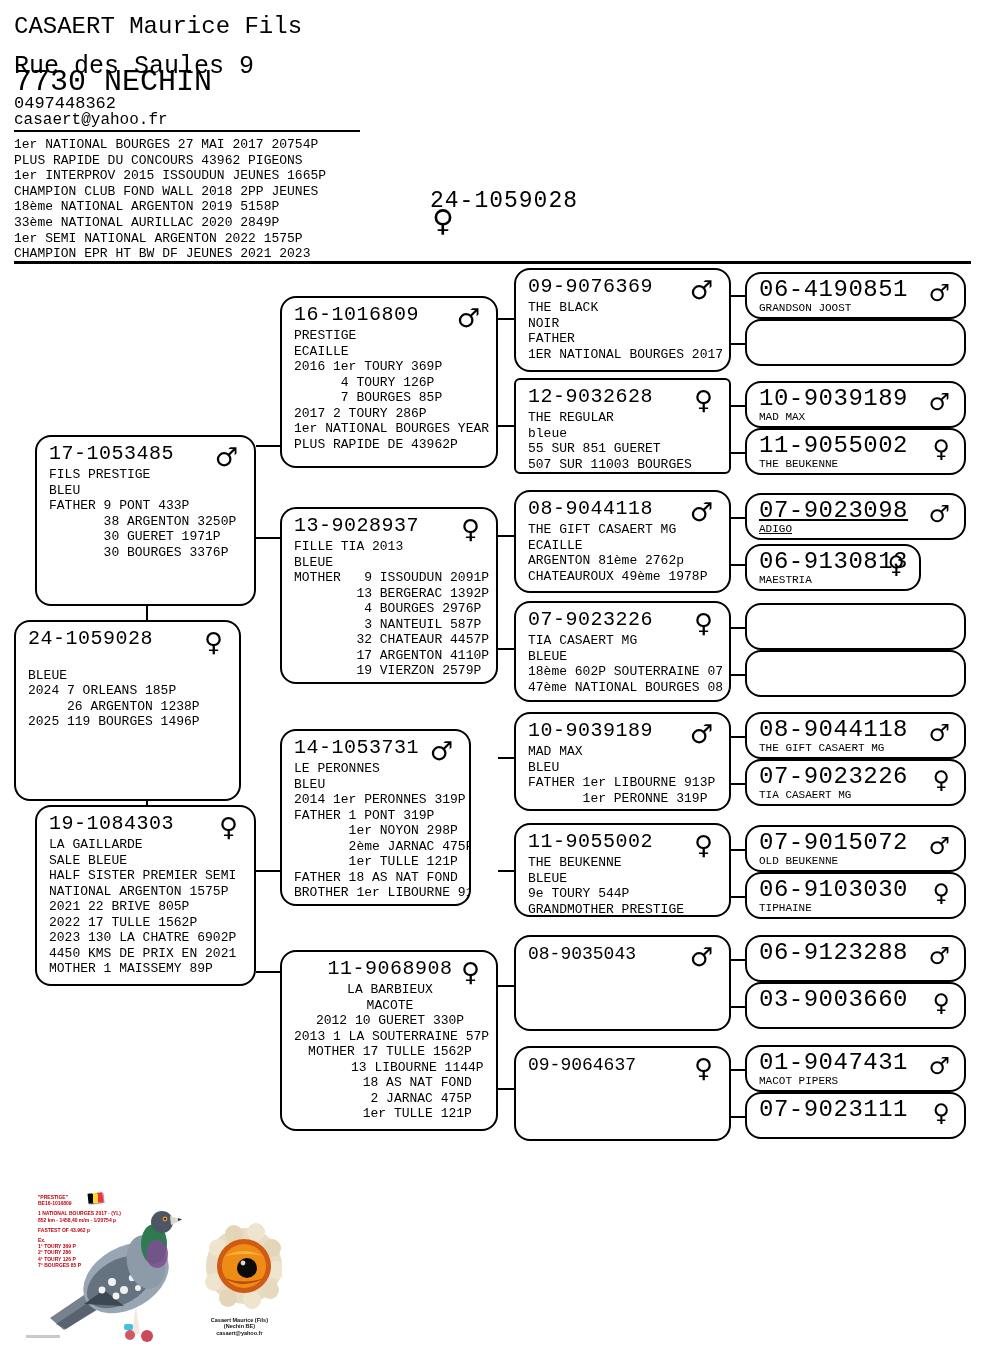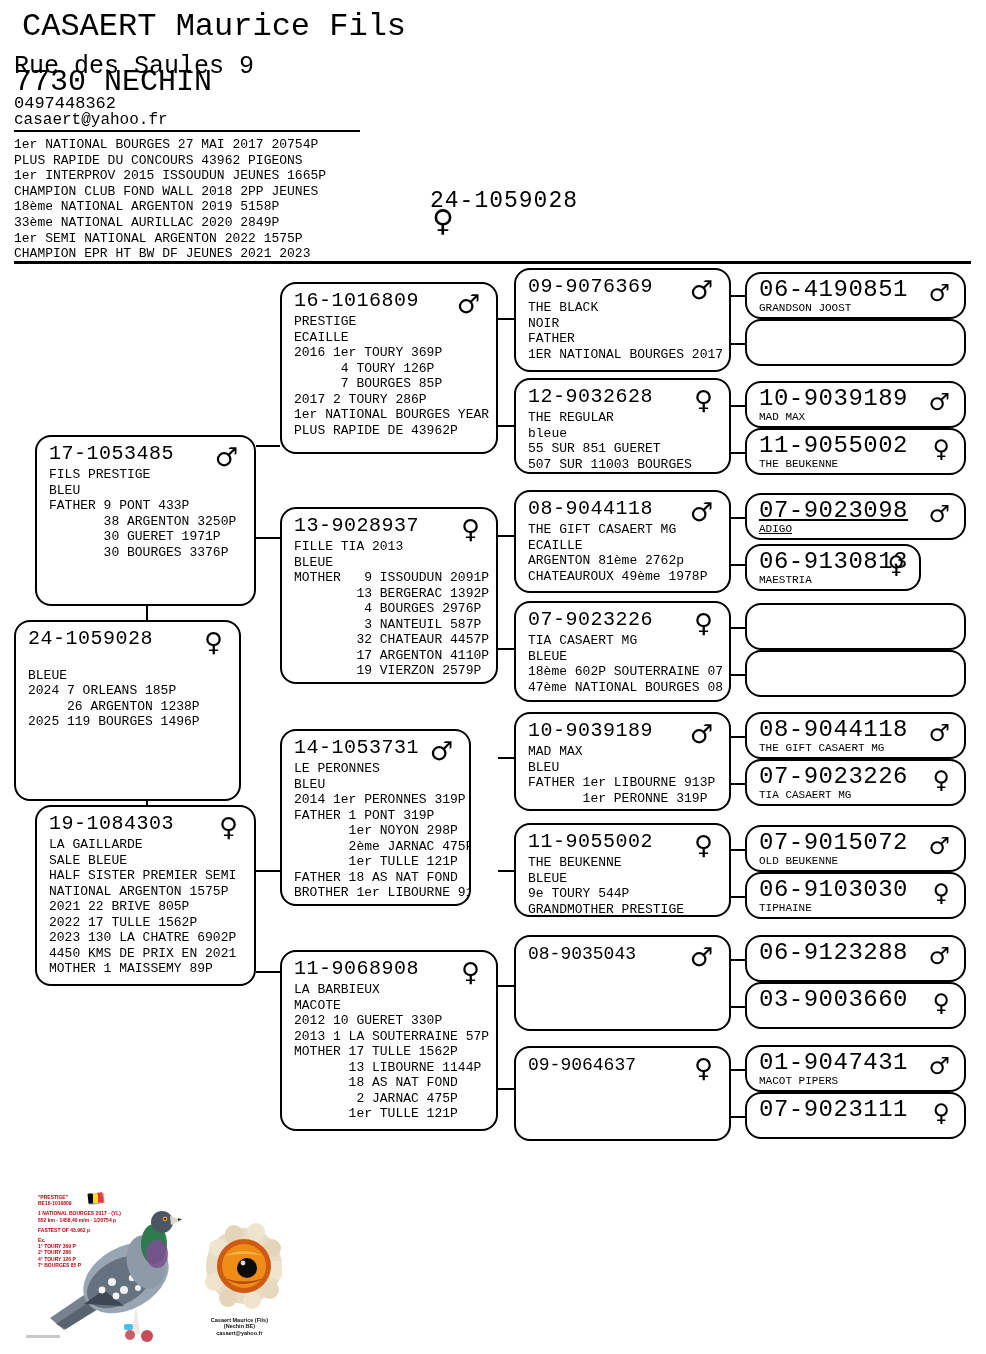--- a/index.html
+++ b/index.html
@@ -1,19 +1,19 @@
 <!DOCTYPE html>
 <html><head>
 <meta charset="utf-8">
 <style>
   html,body{margin:0;padding:0;background:#fff;}
   body{width:986px;height:1354px;position:relative;font-family:"Liberation Mono",monospace;color:#000;}
   .abs{position:absolute;}
   
-  .h-name{left:22px;top:10px;font-size:32px;line-height:34px;white-space:pre;}
+  .h-name{left:14px;top:10px;font-size:24px;line-height:34px;white-space:pre;}
   .h-a1{left:14px;top:44px;font-size:25px;line-height:26px;white-space:pre;margin-top:10px;}
   .h-a2{left:14px;top:69px;font-size:30px;line-height:26px;white-space:pre;}
   .h-ph{left:14px;top:95px;font-size:17px;line-height:18px;}
   .h-em{left:14px;top:112px;font-size:16px;line-height:17px;}
   .h-underline{left:14px;top:130px;width:346px;height:2px;background:#000;}
   .h-ach{left:14px;top:137px;}
   .ach-line{font-size:13px;line-height:15.6px;white-space:pre;}
   .subject-ring{left:430px;top:188px;font-size:23px;letter-spacing:1px;}
   .subject-sex{left:432px;top:206px;font-size:30px;font-weight:bold;font-family:"DejaVu Sans",sans-serif;line-height:30px;}
   .top-rule{left:14px;top:261px;width:957px;height:3px;background:#000;}
@@ -87,21 +87,21 @@
       <div class="pbox-line">LA GAILLARDE</div>
       <div class="pbox-line">SALE BLEUE</div>
       <div class="pbox-line">HALF SISTER PREMIER SEMI</div>
       <div class="pbox-line">NATIONAL ARGENTON 1575P</div>
       <div class="pbox-line">2021 22 BRIVE 805P</div>
       <div class="pbox-line">2022 17 TULLE 1562P</div>
       <div class="pbox-line">2023 130 LA CHATRE 6902P</div>
       <div class="pbox-line">4450 KMS DE PRIX EN 2021</div>
       <div class="pbox-line">MOTHER 1 MAISSEMY 89P</div>
     </div>
-    <div class="pbox" style="left: 280px; top: 282px; width: 218px; height: 172px;">
+    <div class="pbox" style="left: 280px; top: 296px; width: 218px; height: 172px;">
       <div class="pbox-id">16-1016809</div>
       <span class="sex">♂</span>
       <div class="pbox-line">PRESTIGE</div>
       <div class="pbox-line">ECAILLE</div>
       <div class="pbox-line">2016 1er TOURY 369P</div>
       <div class="pbox-line">      4 TOURY 126P</div>
       <div class="pbox-line">      7 BOURGES 85P</div>
       <div class="pbox-line">2017 2 TOURY 286P</div>
       <div class="pbox-line">1er NATIONAL BOURGES YEAR</div>
       <div class="pbox-line">PLUS RAPIDE DE 43962P</div>
@@ -125,42 +125,42 @@
       <div class="pbox-line">LE PERONNES</div>
       <div class="pbox-line">BLEU</div>
       <div class="pbox-line">2014 1er PERONNES 319P</div>
       <div class="pbox-line">FATHER 1 PONT 319P</div>
       <div class="pbox-line">       1er NOYON 298P</div>
       <div class="pbox-line">       2ème JARNAC 475P</div>
       <div class="pbox-line">       1er TULLE 121P</div>
       <div class="pbox-line">FATHER 18 AS NAT FOND</div>
       <div class="pbox-line">BROTHER 1er LIBOURNE 913P</div>
     </div>
-    <div class="pbox" style="left: 280px; top: 950px; width: 218px; height: 181px;">
+    <div class="pbox" style="left: 280px; top: 950px; width: 218px; height: 181px; text-align: center;">
       <div class="pbox-id">11-9068908</div>
       <span class="sex">♀</span>
       <div class="pbox-line">LA BARBIEUX</div>
       <div class="pbox-line">MACOTE</div>
       <div class="pbox-line">2012 10 GUERET 330P</div>
       <div class="pbox-line">2013 1 LA SOUTERRAINE 57P</div>
       <div class="pbox-line">MOTHER 17 TULLE 1562P</div>
       <div class="pbox-line">       13 LIBOURNE 1144P</div>
       <div class="pbox-line">       18 AS NAT FOND</div>
       <div class="pbox-line">        2 JARNAC 475P</div>
       <div class="pbox-line">       1er TULLE 121P</div>
     </div>
     <div class="pbox" style="left: 514px; top: 268px; width: 217px; height: 104px;">
       <div class="pbox-id">09-9076369</div>
       <span class="sex">♂</span>
       <div class="pbox-line">THE BLACK</div>
       <div class="pbox-line">NOIR</div>
       <div class="pbox-line">FATHER</div>
       <div class="pbox-line">1ER NATIONAL BOURGES 2017</div>
     </div>
-    <div class="pbox" style="left: 514px; top: 378px; width: 217px; height: 96px;">
+    <div class="pbox" style="left: 514px; top: 378px; width: 217px; height: 96px; border-radius: 6px;">
       <div class="pbox-id">12-9032628</div>
       <span class="sex">♀</span>
       <div class="pbox-line">THE REGULAR</div>
       <div class="pbox-line">bleue</div>
       <div class="pbox-line">55 SUR 851 GUERET</div>
       <div class="pbox-line">507 SUR 11003 BOURGES</div>
     </div>
     <div class="pbox" style="left: 514px; top: 490px; width: 217px; height: 103px;">
       <div class="pbox-id">08-9044118</div>
       <span class="sex">♂</span>

